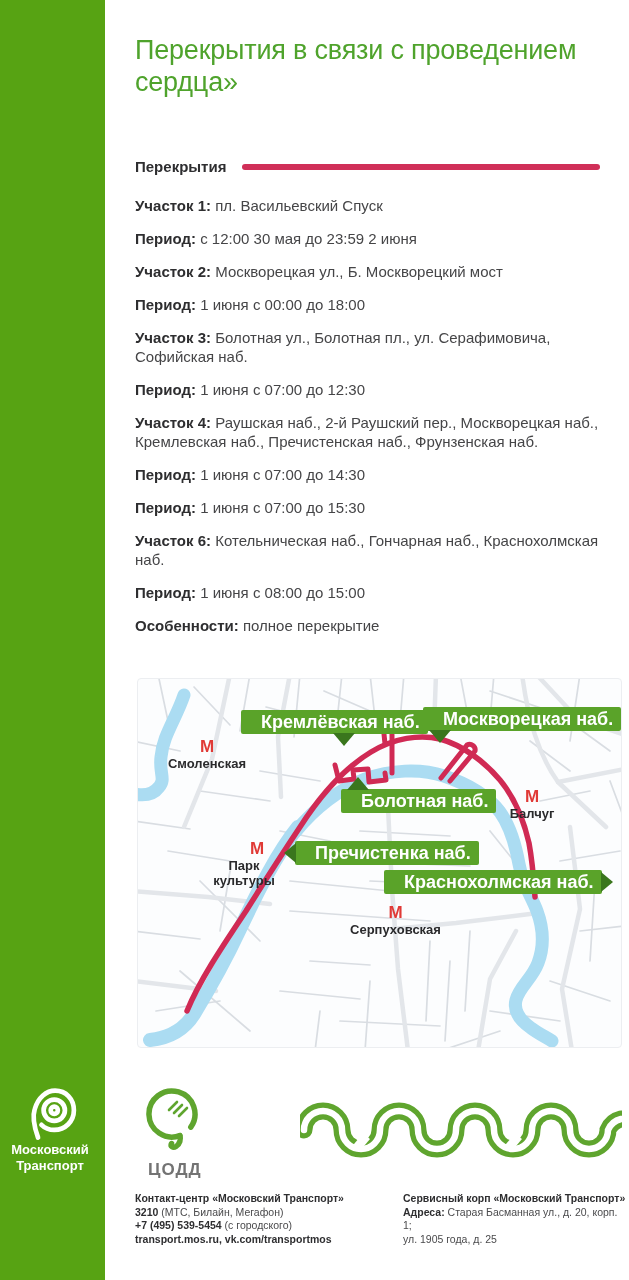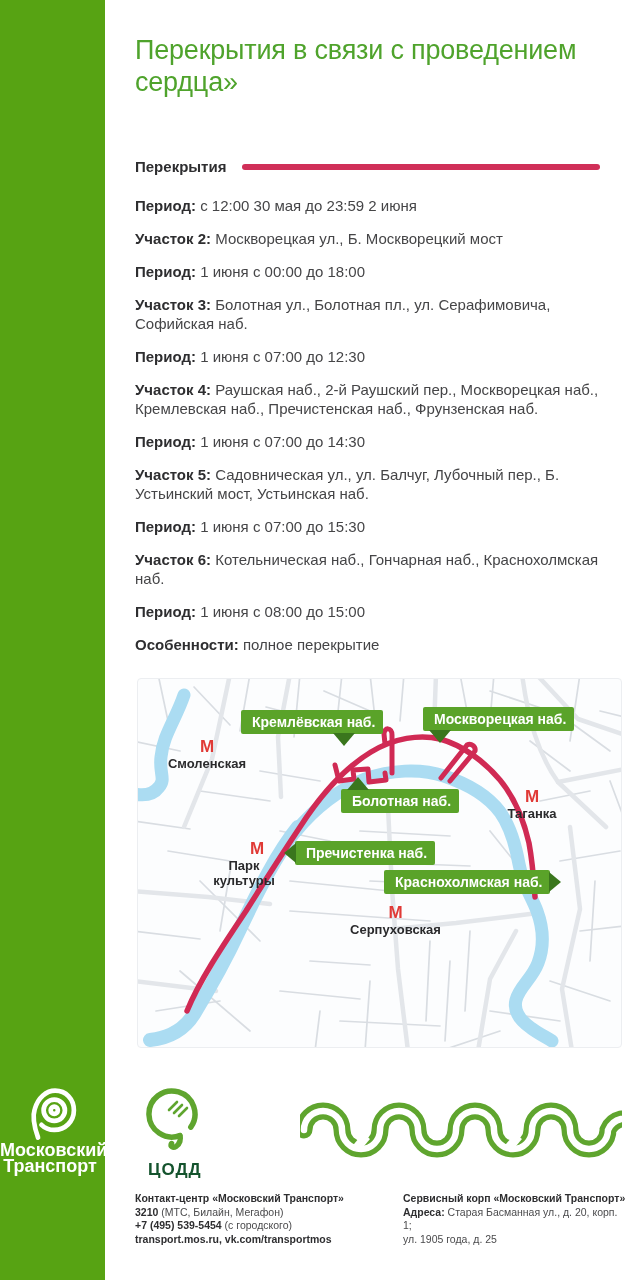--- a/index.html
+++ b/index.html
@@ -5,49 +5,49 @@
   * { margin:0; padding:0; box-sizing:border-box; }
   html,body { width:629px; }
   body {
     position:relative; width:629px; height:1280px; background:#ffffff;
     font-family:"Liberation Sans", sans-serif; color:#454547; overflow:hidden;
   }
   
   .sidebar { position:absolute; left:0; top:0; width:105px; height:1280px; background:#57a313; }
   .mt-logo { position:absolute; left:20px; top:1083px; }
   .mt-logo-text { position:absolute; left:0; top:1142px; width:100px; text-align:center;
-    color:#ffffff; font-size:18px; font-weight:bold; line-height:16px; }
+    color:#ffffff; font-size:13px; font-weight:bold; line-height:16px; }
   
   .title { position:absolute; left:135px; top:34px; width:470px;
     color:#4fa32c; font-size:27px; font-weight:normal; line-height:32px; letter-spacing:-0.2px; }
   
   .section-head { position:absolute; left:135px; top:158px; width:465px; display:flex; align-items:center; gap:16px; }
   .section-head .lbl { font-size:15px; font-weight:bold; color:#2e2e30; white-space:nowrap; }
   .section-head .rule { flex:1; height:6px; background:#d02f58; border-radius:3px; }
   
   .entries { position:absolute; left:135px; top:196px; width:488px; }
   .entries p { font-size:15px; line-height:19px; margin:0 0 14px 0; color:#454547; }
   .entries b { color:#2e2e30; }
   
   .map { position:absolute; left:137px; top:678px; width:485px; height:370px;
     background:#fcfdfe; border:1px solid #eceef1; border-radius:4px; overflow:hidden; }
   .map svg.base { position:absolute; left:0; top:0; }
-  .map-label { position:absolute; background:#5aa329; color:#ffffff; font-size:14px; font-weight:bold;
-    line-height:16px; padding:4px 8px 4px 11px; white-space:nowrap; border-radius:2px; z-index:3; }
+  .map-label { position:absolute; background:#5aa329; color:#ffffff; font-size:18px; font-weight:bold;
+    line-height:16px; padding:4px 8px 4px 20px; white-space:nowrap; border-radius:2px; z-index:3; }
   .ptr { position:absolute; width:0; height:0; z-index:2; }
   .ptr-down { bottom:-12px; border-left:11px solid transparent; border-right:11px solid transparent; border-top:13px solid #3a761d; }
   .ptr-up { top:-12px; border-left:11px solid transparent; border-right:11px solid transparent; border-bottom:13px solid #3a761d; }
   .ptr-left { left:-11px; top:50%; transform:translateY(-50%); border-top:10px solid transparent; border-bottom:10px solid transparent; border-right:12px solid #3a761d; }
   .ptr-right { right:-11px; top:50%; transform:translateY(-50%); border-top:10px solid transparent; border-bottom:10px solid transparent; border-left:12px solid #3a761d; }
   .station { position:absolute; text-align:center; z-index:2; }
   .station .m { display:block; color:#e03a36; font-size:17px; font-weight:bold; line-height:15px; }
   .station .nm { display:block; color:#2a2a2c; font-size:13px; font-weight:bold; line-height:15px; margin-top:2px; }
   
   .codd { position:absolute; left:141px; top:1086px; width:90px; }
-  .codd-label { margin:4px 0 0 7px; color:#14532d; font-size:17px; font-weight:bold; letter-spacing:1px; }
+  .codd-label { margin:4px 0 0 7px; color:#737373; font-size:17px; font-weight:bold; letter-spacing:1px; }
   .waves { position:absolute; left:300px; top:1086px; }
   .contact { position:absolute; left:135px; top:1192px; width:268px; }
   .service { position:absolute; left:403px; top:1192px; width:224px; }
   .contact div, .service div { font-size:10.5px; line-height:13.5px; color:#4a4a4c; }
   .contact b, .service b { color:#2e2e30; }
 </style>
 </head>
 <body>
 
 <div class="sidebar">
@@ -68,28 +68,28 @@
   <div>Перекрытия в связи с проведением</div>
   <div>сердца»</div>
 </div>
 
 <div class="section-head">
   <span class="lbl">Перекрытия</span>
   <span class="rule"></span>
 </div>
 
 <div class="entries">
+  <p><b>Участок 1:</b> <span>пл. Васильевский Спуск</span></p>
   <p><b>Период:</b> <span>с 12:00 30 мая до 23:59 2 июня</span></p>
   <p><b>Участок 2:</b> <span>Москворецкая ул., Б. Москворецкий мост</span></p>
   <p><b>Период:</b> <span>1 июня с 00:00 до 18:00</span></p>
   <p><b>Участок 3:</b> <span>Болотная ул., Болотная пл., ул. Серафимовича, Софийская наб.</span></p>
   <p><b>Период:</b> <span>1 июня с 07:00 до 12:30</span></p>
   <p><b>Участок 4:</b> <span>Раушская наб., 2-й Раушский пер., Москворецкая наб., Кремлевская наб., Пречистенская наб., Фрунзенская наб.</span></p>
   <p><b>Период:</b> <span>1 июня с 07:00 до 14:30</span></p>
-  <p><b>Участок 5:</b> <span>Садовническая ул., ул. Балчуг, Лубочный пер., Б. Устьинский мост, Устьинская наб.</span></p>
   <p><b>Период:</b> <span>1 июня с 07:00 до 15:30</span></p>
   <p><b>Участок 6:</b> <span>Котельническая наб., Гончарная наб., Краснохолмская наб.</span></p>
   <p><b>Период:</b> <span>1 июня с 08:00 до 15:00</span></p>
   <p><b>Особенности:</b> <span>полное перекрытие</span></p>
 </div>
 
 <div class="map">
   <svg class="base" width="485" height="370" viewBox="0 0 485 370">
 
     <g stroke="#d9dde2" stroke-width="1.7" fill="none" stroke-linecap="round">
@@ -177,21 +177,21 @@
   <div class="station" style="left:14px; top:60px; width:110px;">
     <span class="m">М</span>
     <span class="nm">Смоленская</span>
   </div>
   <div class="station" style="left:66px; top:162px; width:80px;">
     <span class="m" style="margin-left:26px;">М</span>
     <span class="nm">Парк культуры</span>
   </div>
   <div class="station" style="left:354px; top:110px; width:80px;">
     <span class="m">М</span>
-    <span class="nm">Таганка</span>
+    <span class="nm">Балчуг</span>
   </div>
   <div class="station" style="left:205px; top:226px; width:105px;">
     <span class="m">М</span>
     <span class="nm">Серпуховская</span>
   </div>
 
   <div class="map-label" style="left:103px; top:31px;">
     <span>Кремлёвская наб.</span>
     <span class="ptr ptr-down" style="left:92px;"></span>
   </div>

